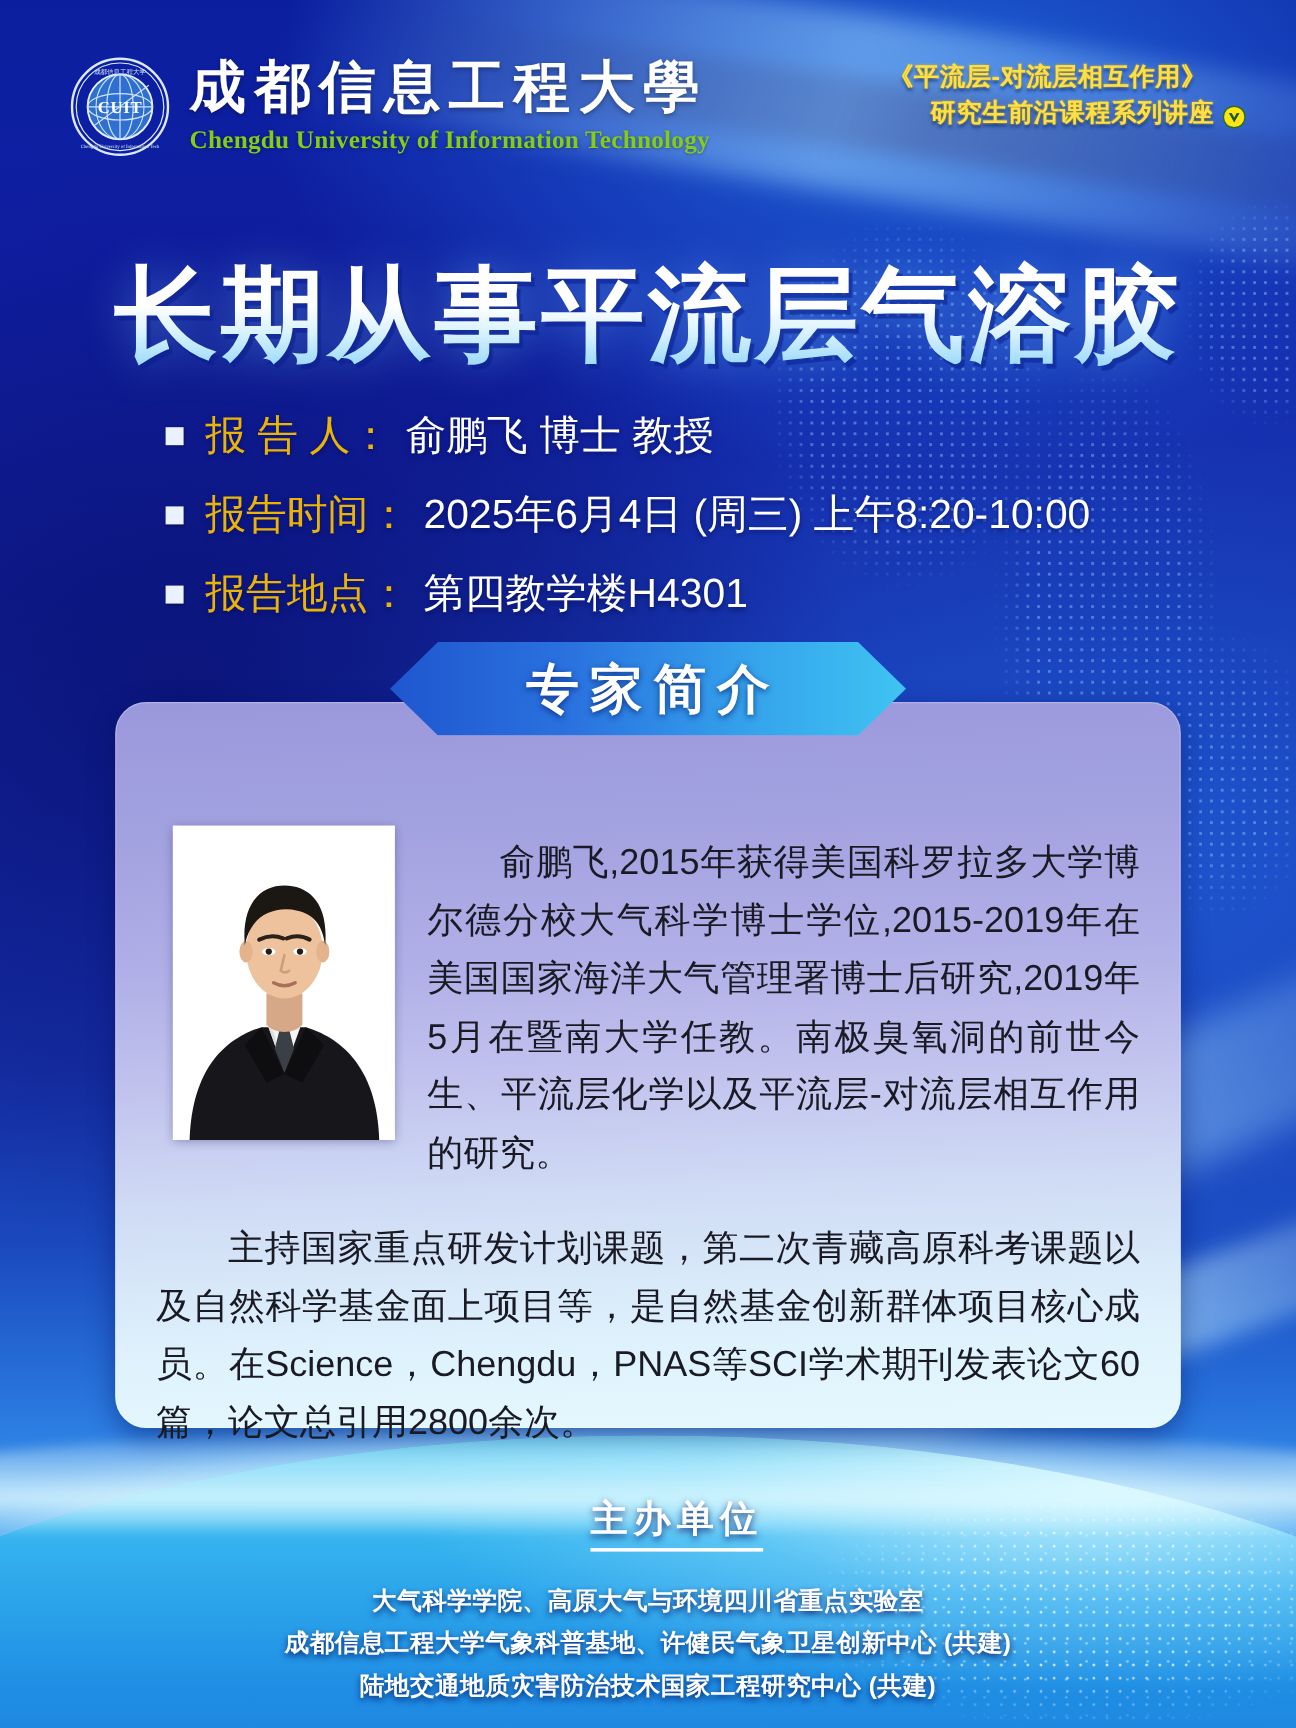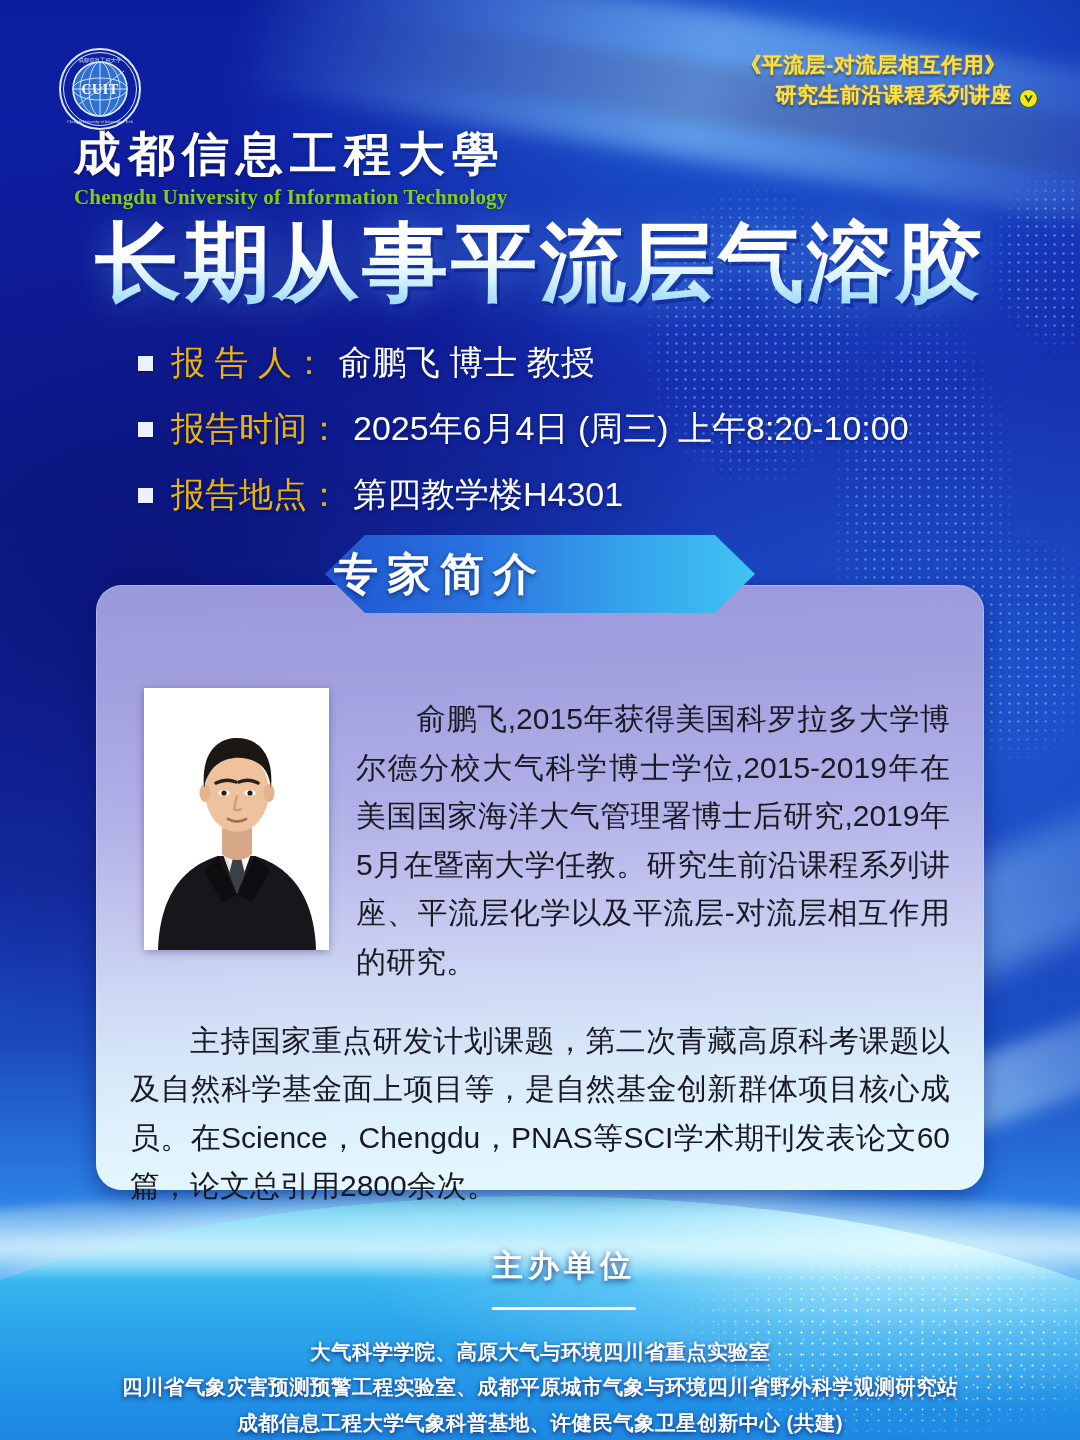--- a/index.html
+++ b/index.html
@@ -82,21 +82,21 @@
       radial-gradient(circle, rgba(215,245,255,0.7) 0.8px, rgba(0,0,0,0) 1.3px);
     background-size:11px 11px, 17px 15px;
     background-position:0 0, 5px 7px;
     -webkit-mask-image:radial-gradient(ellipse 300px 130px at 55% 45%, #000 0%, #000 42%, transparent 80%);
     mask-image:radial-gradient(ellipse 300px 130px at 55% 45%, #000 0%, #000 42%, transparent 80%);
     opacity:.85;
   }
 
   
   .header{position:absolute;left:0;top:0;width:1080px;height:160px;}
-  .logo-wrap{position:absolute;left:58px;top:47px;display:flex;flex-direction:column;}
+  .logo-wrap{position:absolute;left:58px;top:47px;display:flex;align-items:center;}
   .seal{width:84px;height:84px;flex:0 0 auto;}
   .uni-names{margin-left:16px;}
   .uni-cn{
     font-family:"Liberation Serif","DejaVu Serif",serif;
     font-size:47px;line-height:1;font-weight:700;
     color:#ffffff;letter-spacing:7px;
     text-shadow:0 2px 4px rgba(0,0,0,.35);
     white-space:nowrap;
   }
   .uni-en{
@@ -147,21 +147,21 @@
     background:linear-gradient(178deg,
       #9a98dc 0%, #a3a2e0 18%, #b0afe7 36%, #c2c4ee 52%,
       #cfdaf4 66%, #d8e9f9 78%, #dff3fd 88%, #e6f8fe 100%);
     box-shadow:0 6px 22px rgba(5,15,90,.45), inset 0 0 0 1px rgba(255,255,255,.25);
   }
   .panel-banner{
     position:absolute;left:50%;transform:translateX(-50%);top:535px;
     width:430px;height:78px;
     background:linear-gradient(90deg,#1f56cf 0%,#2a72df 35%,#35a3ec 70%,#3fc4f2 100%);
     clip-path:polygon(40px 0, 390px 0, 430px 39px, 390px 78px, 40px 78px, 0 39px);
-    display:flex;align-items:center;
+    display:flex;align-items:center;justify-content:center;
     box-shadow:0 5px 14px rgba(5,20,100,.5);
   }
   .panel-banner-text{
     font-size:44px;font-weight:700;color:#ffffff;letter-spacing:9px;
     text-shadow:0 2px 5px rgba(4,30,110,.75);
     padding-left:9px;
   }
 
   .portrait{
     position:absolute;left:144px;top:688px;width:185px;height:262px;
@@ -180,21 +180,21 @@
     margin-top:20px;width:820px;
     font-size:30px;line-height:1.62;color:#1a1a24;text-align:justify;
     text-indent:2em;
   }
 
   
   .footer{position:absolute;left:0;top:1245px;width:1080px;text-align:center;}
   .footer-title{
     display:inline-block;
     font-size:31px;font-weight:700;color:#ffffff;letter-spacing:5px;
-    padding-bottom:20px;border-bottom:3px solid #ffffff;
+    padding-bottom:3px;border-bottom:3px solid #ffffff;
     text-shadow:0 2px 6px rgba(5,30,110,.85);
     margin-left:48px;
   }
   .footer-lines{margin-top:24px;}
   .footer-line{
     font-size:20.5px;font-weight:700;color:#ffffff;line-height:1.72;
     letter-spacing:.4px;white-space:nowrap;
     text-shadow:0 2px 5px rgba(5,30,110,.9);
   }
 </style>
@@ -310,27 +310,26 @@
       <path d="M93 108 L90 121 q3.5 2.6 7 0" stroke="#cf9e78" stroke-width="2.2" fill="none" stroke-linecap="round"></path>
 
       <path d="M84 131 q9 5 18 0" stroke="#a8705a" stroke-width="2.8" fill="none" stroke-linecap="round"></path>
 
       <path d="M74 168 L93 207 L78 214 L60 183 Z" fill="#0e0e11"></path>
       <path d="M111 168 L93 207 L108 214 L126 183 Z" fill="#0e0e11"></path>
     </svg>
   </div>
 
   <div class="bio">
-    <p class="bio-p1">俞鹏飞,2015年获得美国科罗拉多大学博尔德分校大气科学博士学位,2015-2019年在美国国家海洋大气管理署博士后研究,2019年5月在暨南大学任教。研究生前沿课程系列讲座、平流层化学以及平流层-对流层相互作用的研究。</p>
+    <p class="bio-p1">俞鹏飞,2015年获得美国科罗拉多大学博尔德分校大气科学博士学位,2015-2019年在美国国家海洋大气管理署博士后研究,2019年5月在暨南大学任教。南极臭氧洞的前世今生、平流层化学以及平流层-对流层相互作用的研究。</p>
     <p class="bio-p2">主持国家重点研发计划课题，第二次青藏高原科考课题以及自然科学基金面上项目等，是自然基金创新群体项目核心成员。在Science，Chengdu，PNAS等SCI学术期刊发表论文60篇，论文总引用2800余次。</p>
   </div>
 
   <div class="footer">
     <div class="footer-title">主办单位</div>
     <div class="footer-lines">
       <div class="footer-line">大气科学学院、高原大气与环境四川省重点实验室</div>
-      <div class="footer-line">四川省气象灾害预测预警工程实验室、成都平原城市气象与环境四川省野外科学观测研究站</div>
       <div class="footer-line">成都信息工程大学气象科普基地、许健民气象卫星创新中心 (共建)</div>
       <div class="footer-line">陆地交通地质灾害防治技术国家工程研究中心 (共建)</div>
     </div>
   </div>
 
 </div>
 
 </body></html>

